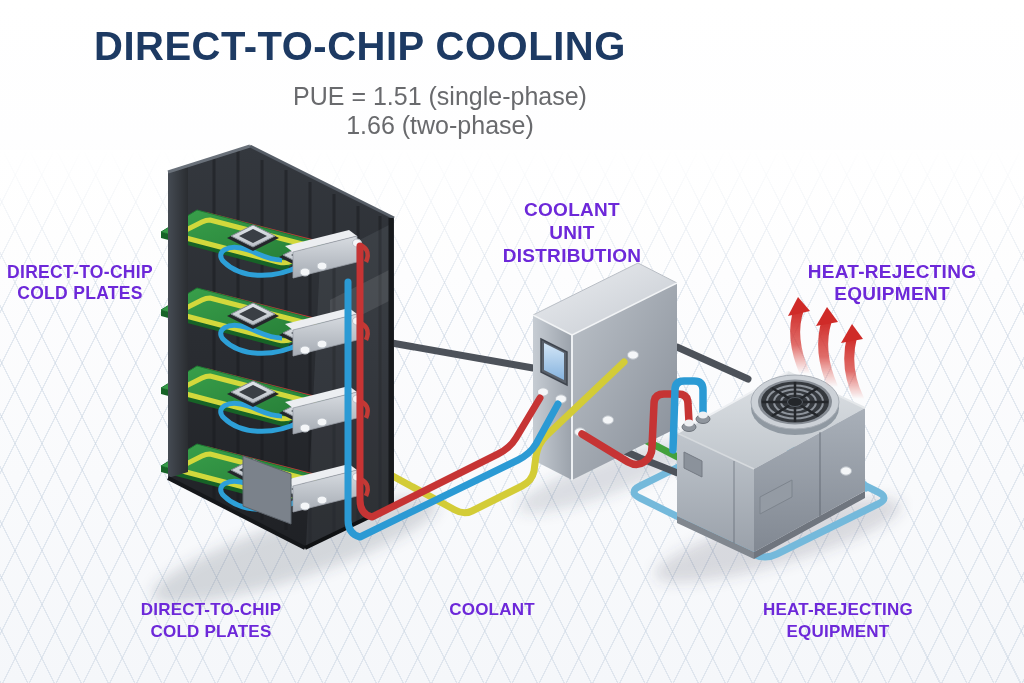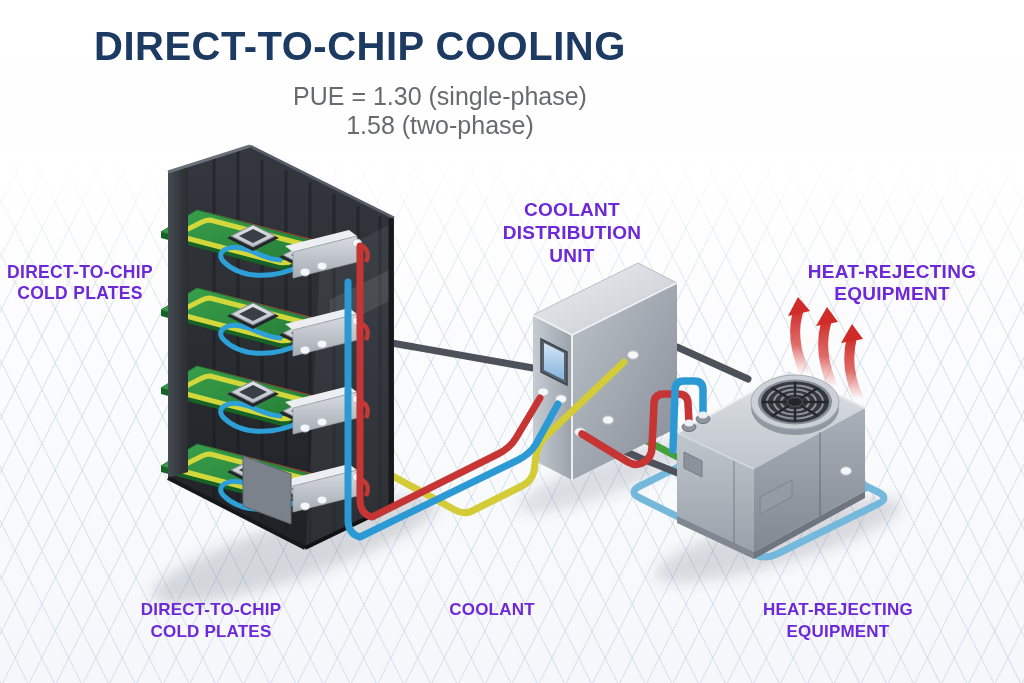--- a/index.html
+++ b/index.html
@@ -315,33 +315,33 @@
       <polygon points="798,297 788,316 810,311"></polygon>
       <polygon points="827,307 816,326 838,322"></polygon>
       <polygon points="852,324 841,343 863,339"></polygon>
     </g>
   </g>
 </svg>
 
 <div class="title">DIRECT-TO-CHIP COOLING</div>
 
 <div class="subtitle">
-  <div>PUE = 1.30 (single-phase)</div>
-  <div>1.58 (two-phase)</div>
+  <div>PUE = 1.51 (single-phase)</div>
+  <div>1.66 (two-phase)</div>
 </div>
 
 <div class="lbl lbl-side">
   <div>DIRECT-TO-CHIP</div>
   <div>COLD PLATES</div>
 </div>
 
 <div class="lbl lbl-cdu-top">
   <div>COOLANT</div>
+  <div>UNIT</div>
   <div>DISTRIBUTION</div>
-  <div>UNIT</div>
 </div>
 
 <div class="lbl lbl-hre-top">
   <div>HEAT-REJECTING</div>
   <div>EQUIPMENT</div>
 </div>
 
 <div class="lbl lbl-b1">
   <div>DIRECT-TO-CHIP</div>
   <div>COLD PLATES</div>

